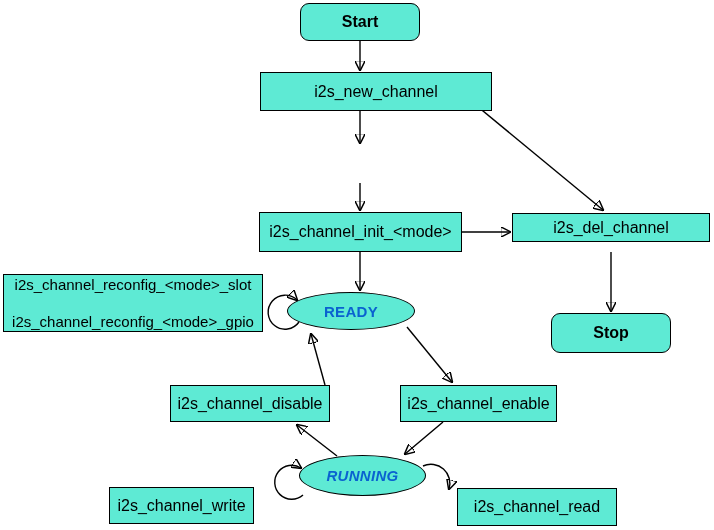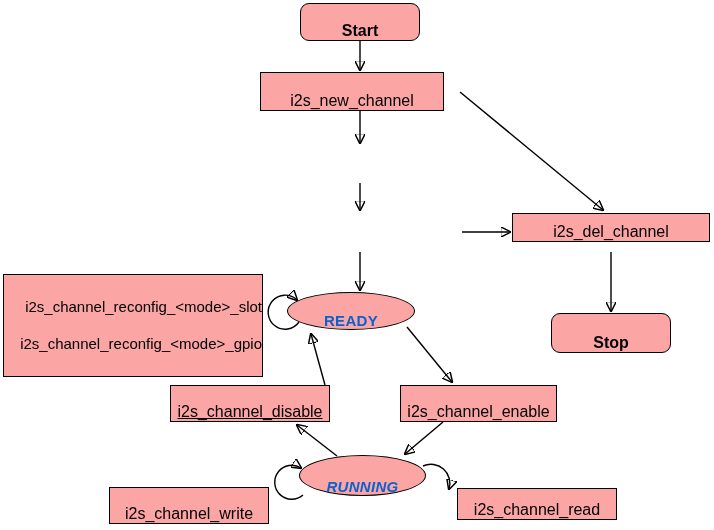--- a/index.html
+++ b/index.html
@@ -22,23 +22,23 @@
   }
   .edges path {
     fill: none;
     stroke: var(--stroke-color, #000000);
     stroke-width: 1.4;
   }
   .node {
     position: absolute;
     box-sizing: border-box;
     border: 1.5px solid var(--stroke-color, #000000);
-    background: #fca5a5;
+    background: #5eead4;
     display: flex;
-    align-items: flex-end;
+    align-items: center;
     justify-content: center;
     text-align: center;
     font-size: 16px;
     color: #000000;
     white-space: nowrap;
   }
   .node.terminal {
     border-radius: 9px;
     font-weight: bold;
   }
@@ -49,32 +49,32 @@
     color: var(--state-color, #0a62d0);
     letter-spacing: 0.3px;
   }
   .node.multiline {
     flex-direction: column;
     font-size: 15px;
     line-height: 20px;
   }
   
   .n-start     { left: 300px; top: 3px;   width: 120px; height: 38px; }
-  .n-new       { left: 260px; top: 72px;  width: 184px; height: 39px; }
+  .n-new       { left: 260px; top: 72px;  width: 232px; height: 39px; }
   .n-registered{ left: 302px; top: 145px; width: 116px; height: 38px; }
   .n-init      { left: 259px; top: 212px; width: 203px; height: 40px; }
   .n-del       { left: 512px; top: 213px; width: 198px; height: 29px; }
   .n-stop      { left: 551px; top: 313px; width: 120px; height: 40px; }
-  .n-reconfig  { left: 3px;   top: 274px; width: 260px; height: 103px; gap: 17px; }
+  .n-reconfig  { left: 3px;   top: 274px; width: 260px; height: 58px; gap: 17px; }
   .n-ready     { left: 287px; top: 292px; width: 128px; height: 38px; }
-  .n-disable   { left: 170px; top: 385px; width: 160px; height: 37px; text-decoration: underline; }
+  .n-disable   { left: 170px; top: 385px; width: 160px; height: 37px; }
   .n-enable    { left: 400px; top: 385px; width: 157px; height: 37px; }
   .n-running   { left: 299px; top: 455px; width: 127px; height: 41px; font-style: italic; }
-  .n-write     { left: 109px; top: 487px; width: 160px; height: 37px; }
-  .n-read      { left: 457px; top: 488px; width: 160px; height: 32px; }
+  .n-write     { left: 109px; top: 487px; width: 145px; height: 37px; }
+  .n-read      { left: 457px; top: 488px; width: 160px; height: 38px; }
 </style>
 </head>
 <body>
 
 <div class="stage">
 
   <svg class="edges" width="714" height="530" viewBox="0 0 714 530" xmlns="http://www.w3.org/2000/svg">
     <defs>
       <marker id="arrow" viewBox="0 0 10 10" refX="9" refY="5" markerWidth="7.5" markerHeight="7.5" orient="auto-start-reverse">
         <path d="M0,0 L10,5 L0,10 Z" fill="#000000" stroke="none"></path>
@@ -98,20 +98,23 @@
 
   <div class="node terminal n-start">
     <span>Start</span>
   </div>
 
   <div class="node n-new">
     <span>i2s_new_channel</span>
   </div>
 
 
+  <div class="node n-init">
+    <span>i2s_channel_init_&lt;mode&gt;</span>
+  </div>
 
   <div class="node n-del">
     <span>i2s_del_channel</span>
   </div>
 
   <div class="node terminal n-stop">
     <span>Stop</span>
   </div>
 
   <div class="node multiline n-reconfig">

